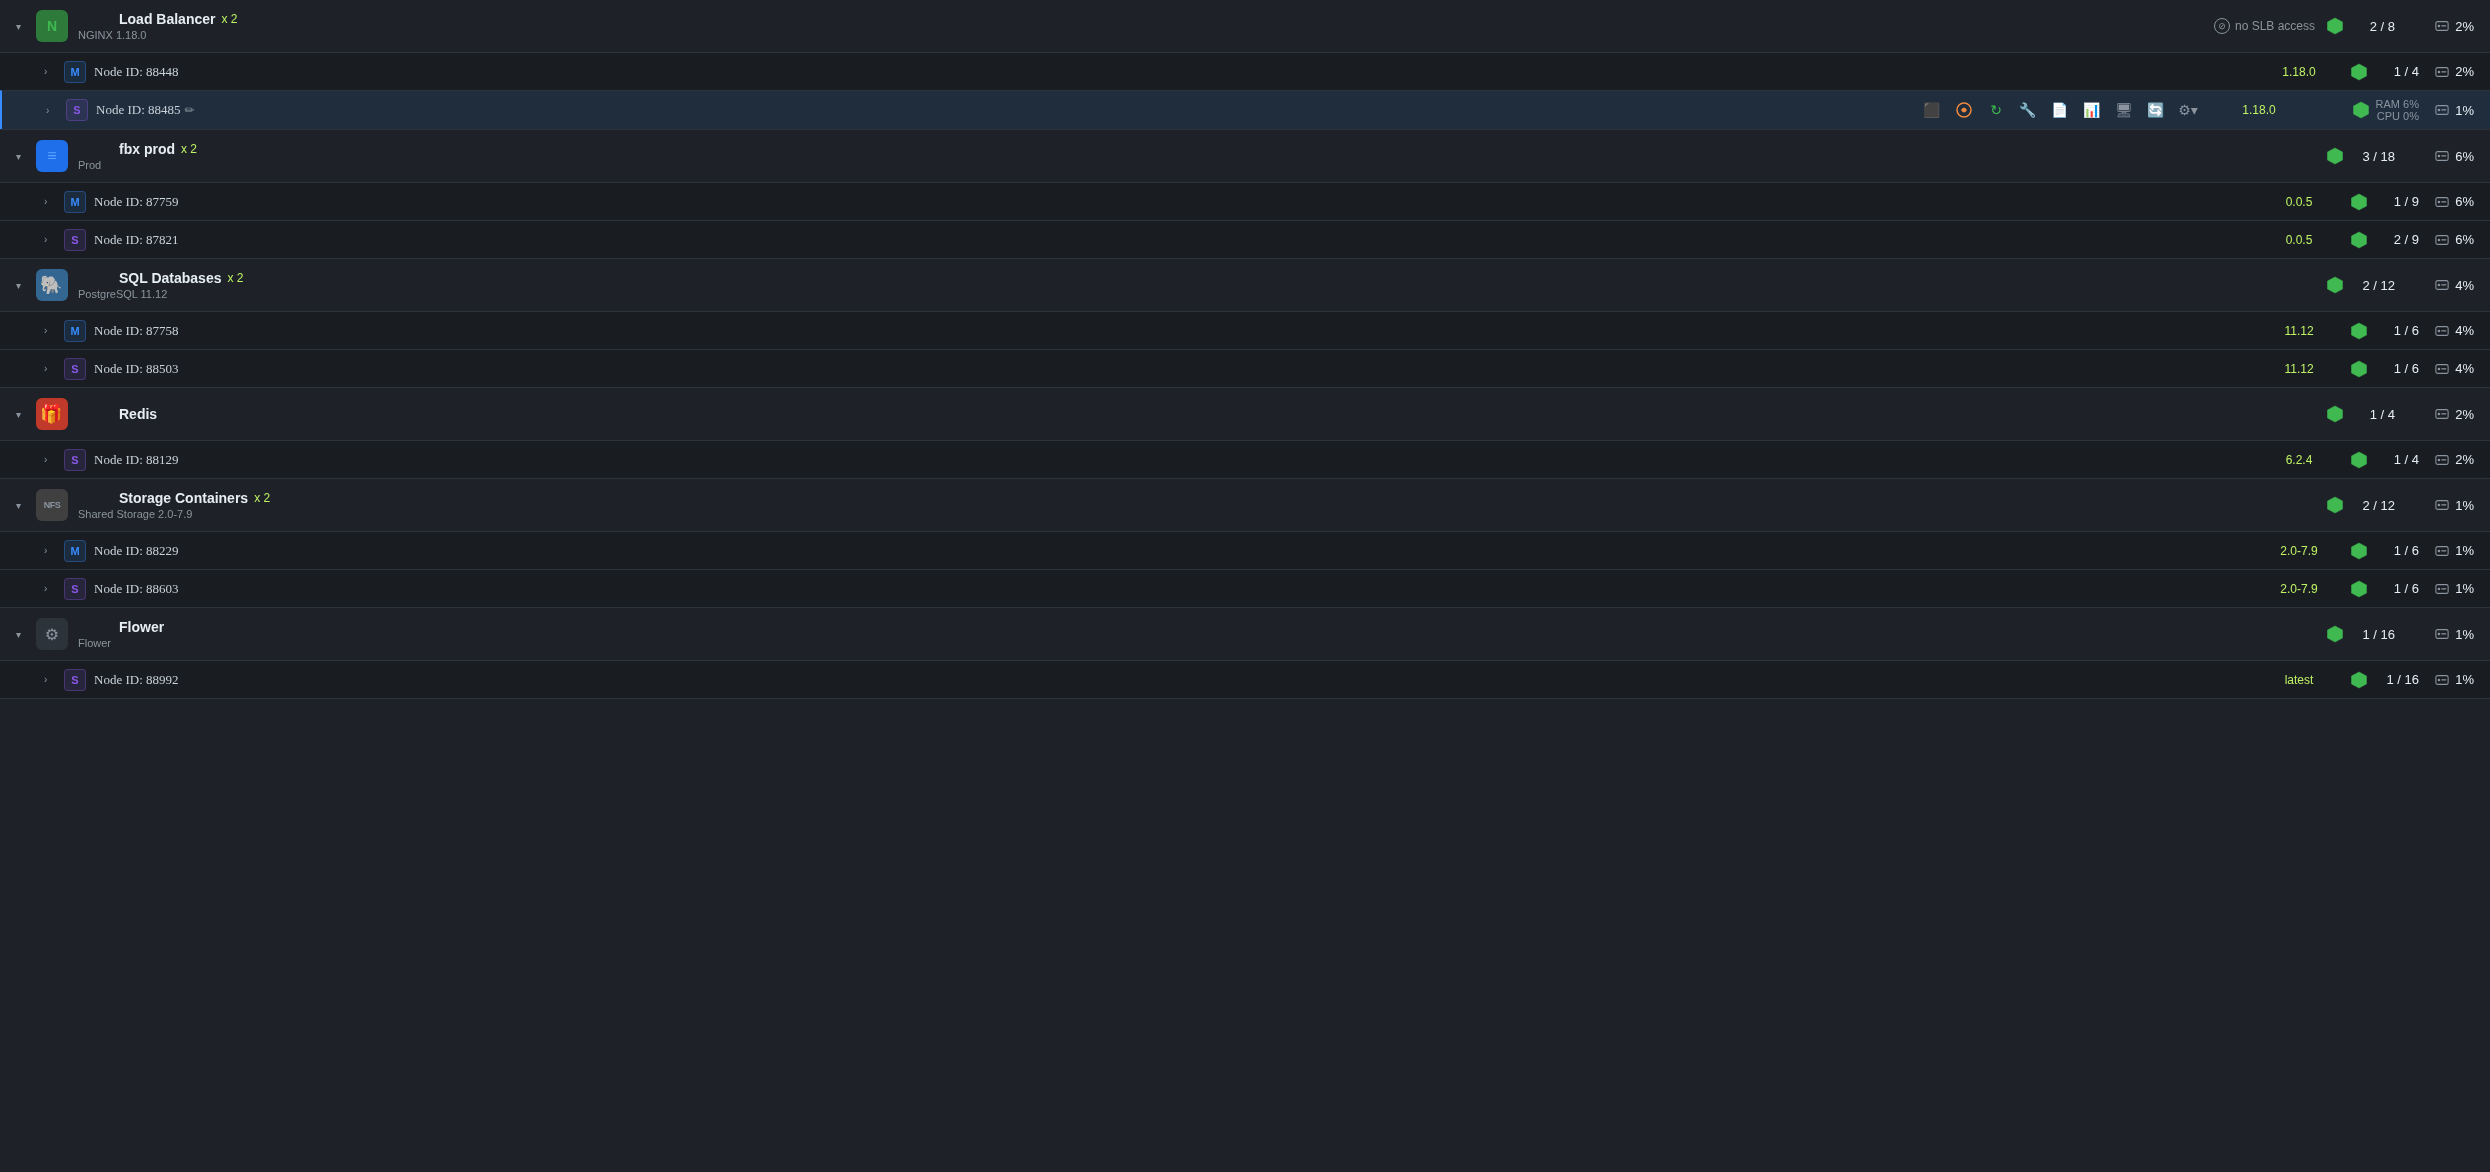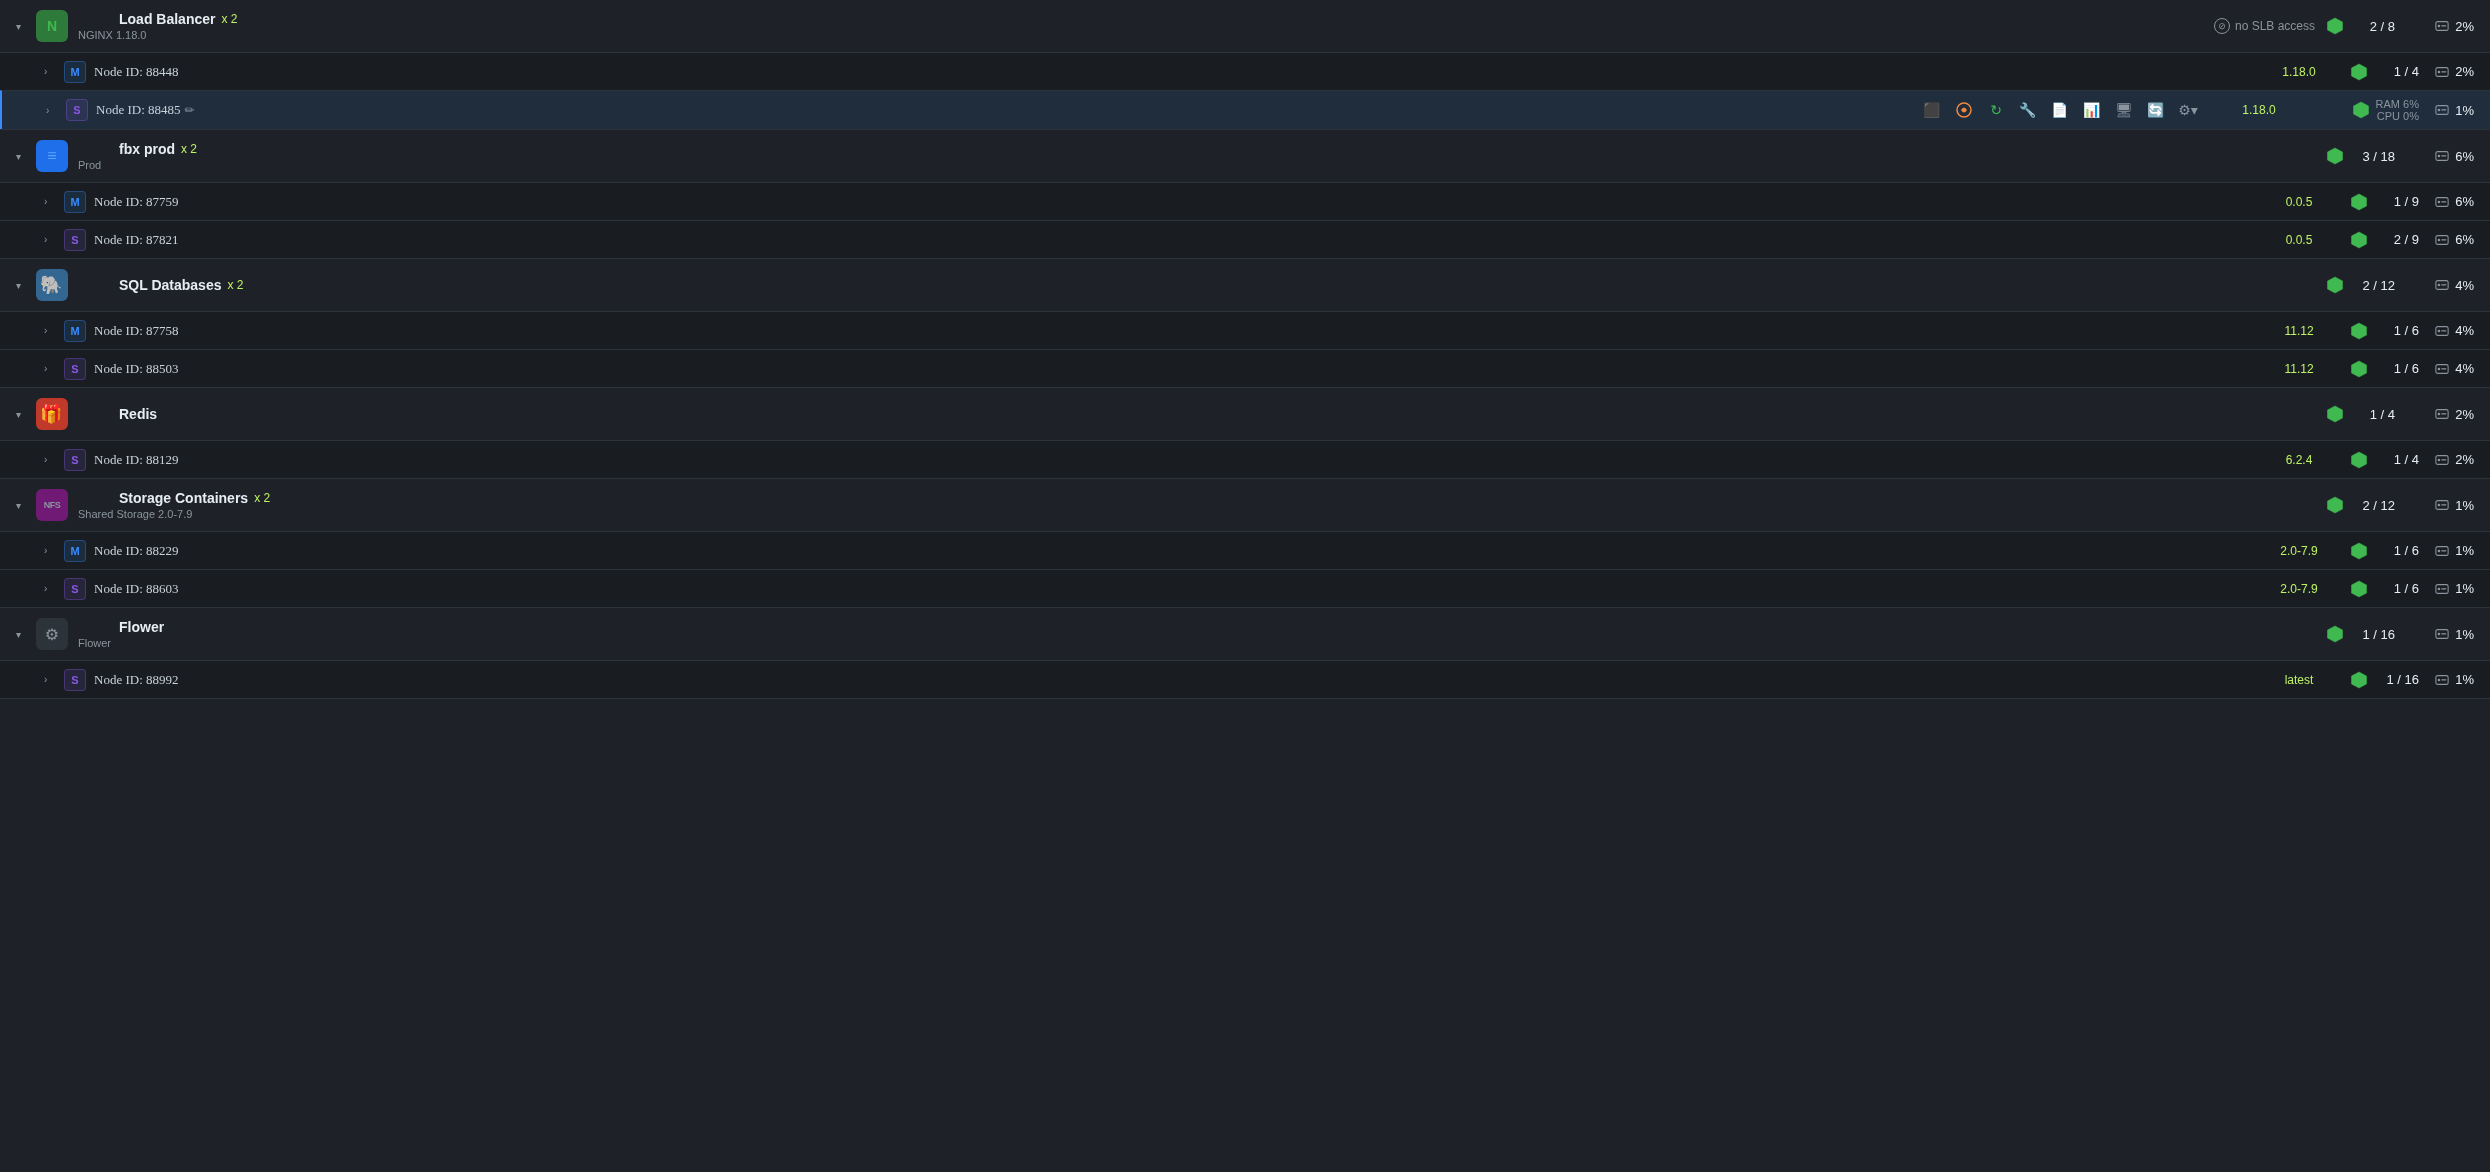--- a/index.html
+++ b/index.html
@@ -417,20 +417,21 @@
     <div class="group-header">
       <span class="chevron">▾</span>
       <div class="group-icon" style="background:#336791;">
         <span style="font-size:18px;">🐘</span>
       </div>
       <div class="group-title-block">
         <div class="group-title">
           <span>SQL Databases</span>
           <span class="count">x 2</span>
         </div>
+        <div class="group-subtitle">PostgreSQL 11.12</div>
       </div>
 
       <div class="group-status">
         <div class="instances-block">
           <span class="hex-icon">
               <svg viewBox="0 0 18 18" xmlns="http://www.w3.org/2000/svg">
                 <polygon points="9,1 16.5,5 16.5,13 9,17 1.5,13 1.5,5" fill="#3fb950" stroke="#3fb950" stroke-width="0.5"></polygon>
               </svg>
             </span>
           <span class="instances-text">2 / 12</span>
@@ -560,21 +561,21 @@
             </svg>
           </span>
           <span class="disk-text">2%</span>
         </div>
 
     </div>
     </div>
     <div class="service-group">
     <div class="group-header">
       <span class="chevron">▾</span>
-      <div class="group-icon" style="background:#701a75;">
+      <div class="group-icon" style="background:#404040;">
         <span style="font-size:9px;font-weight:700;color:#8b949e;letter-spacing:-0.5px;">NFS</span>
       </div>
       <div class="group-title-block">
         <div class="group-title">
           <span>Storage Containers</span>
           <span class="count">x 2</span>
         </div>
         <div class="group-subtitle">Shared Storage 2.0-7.9</div>
       </div>
 

